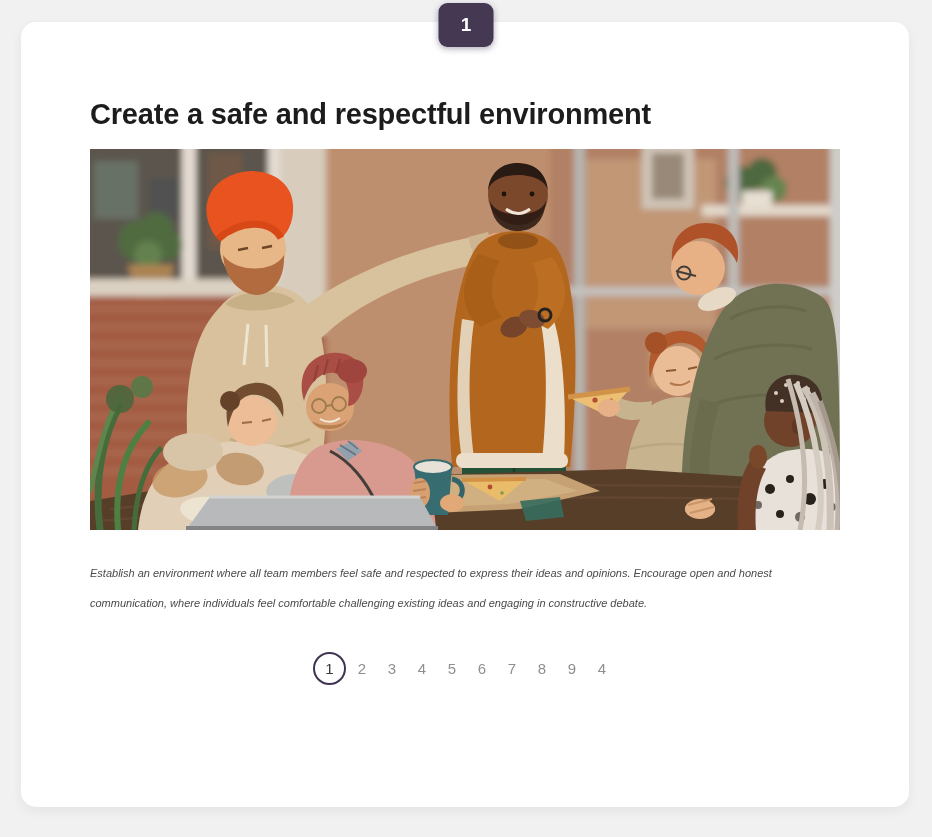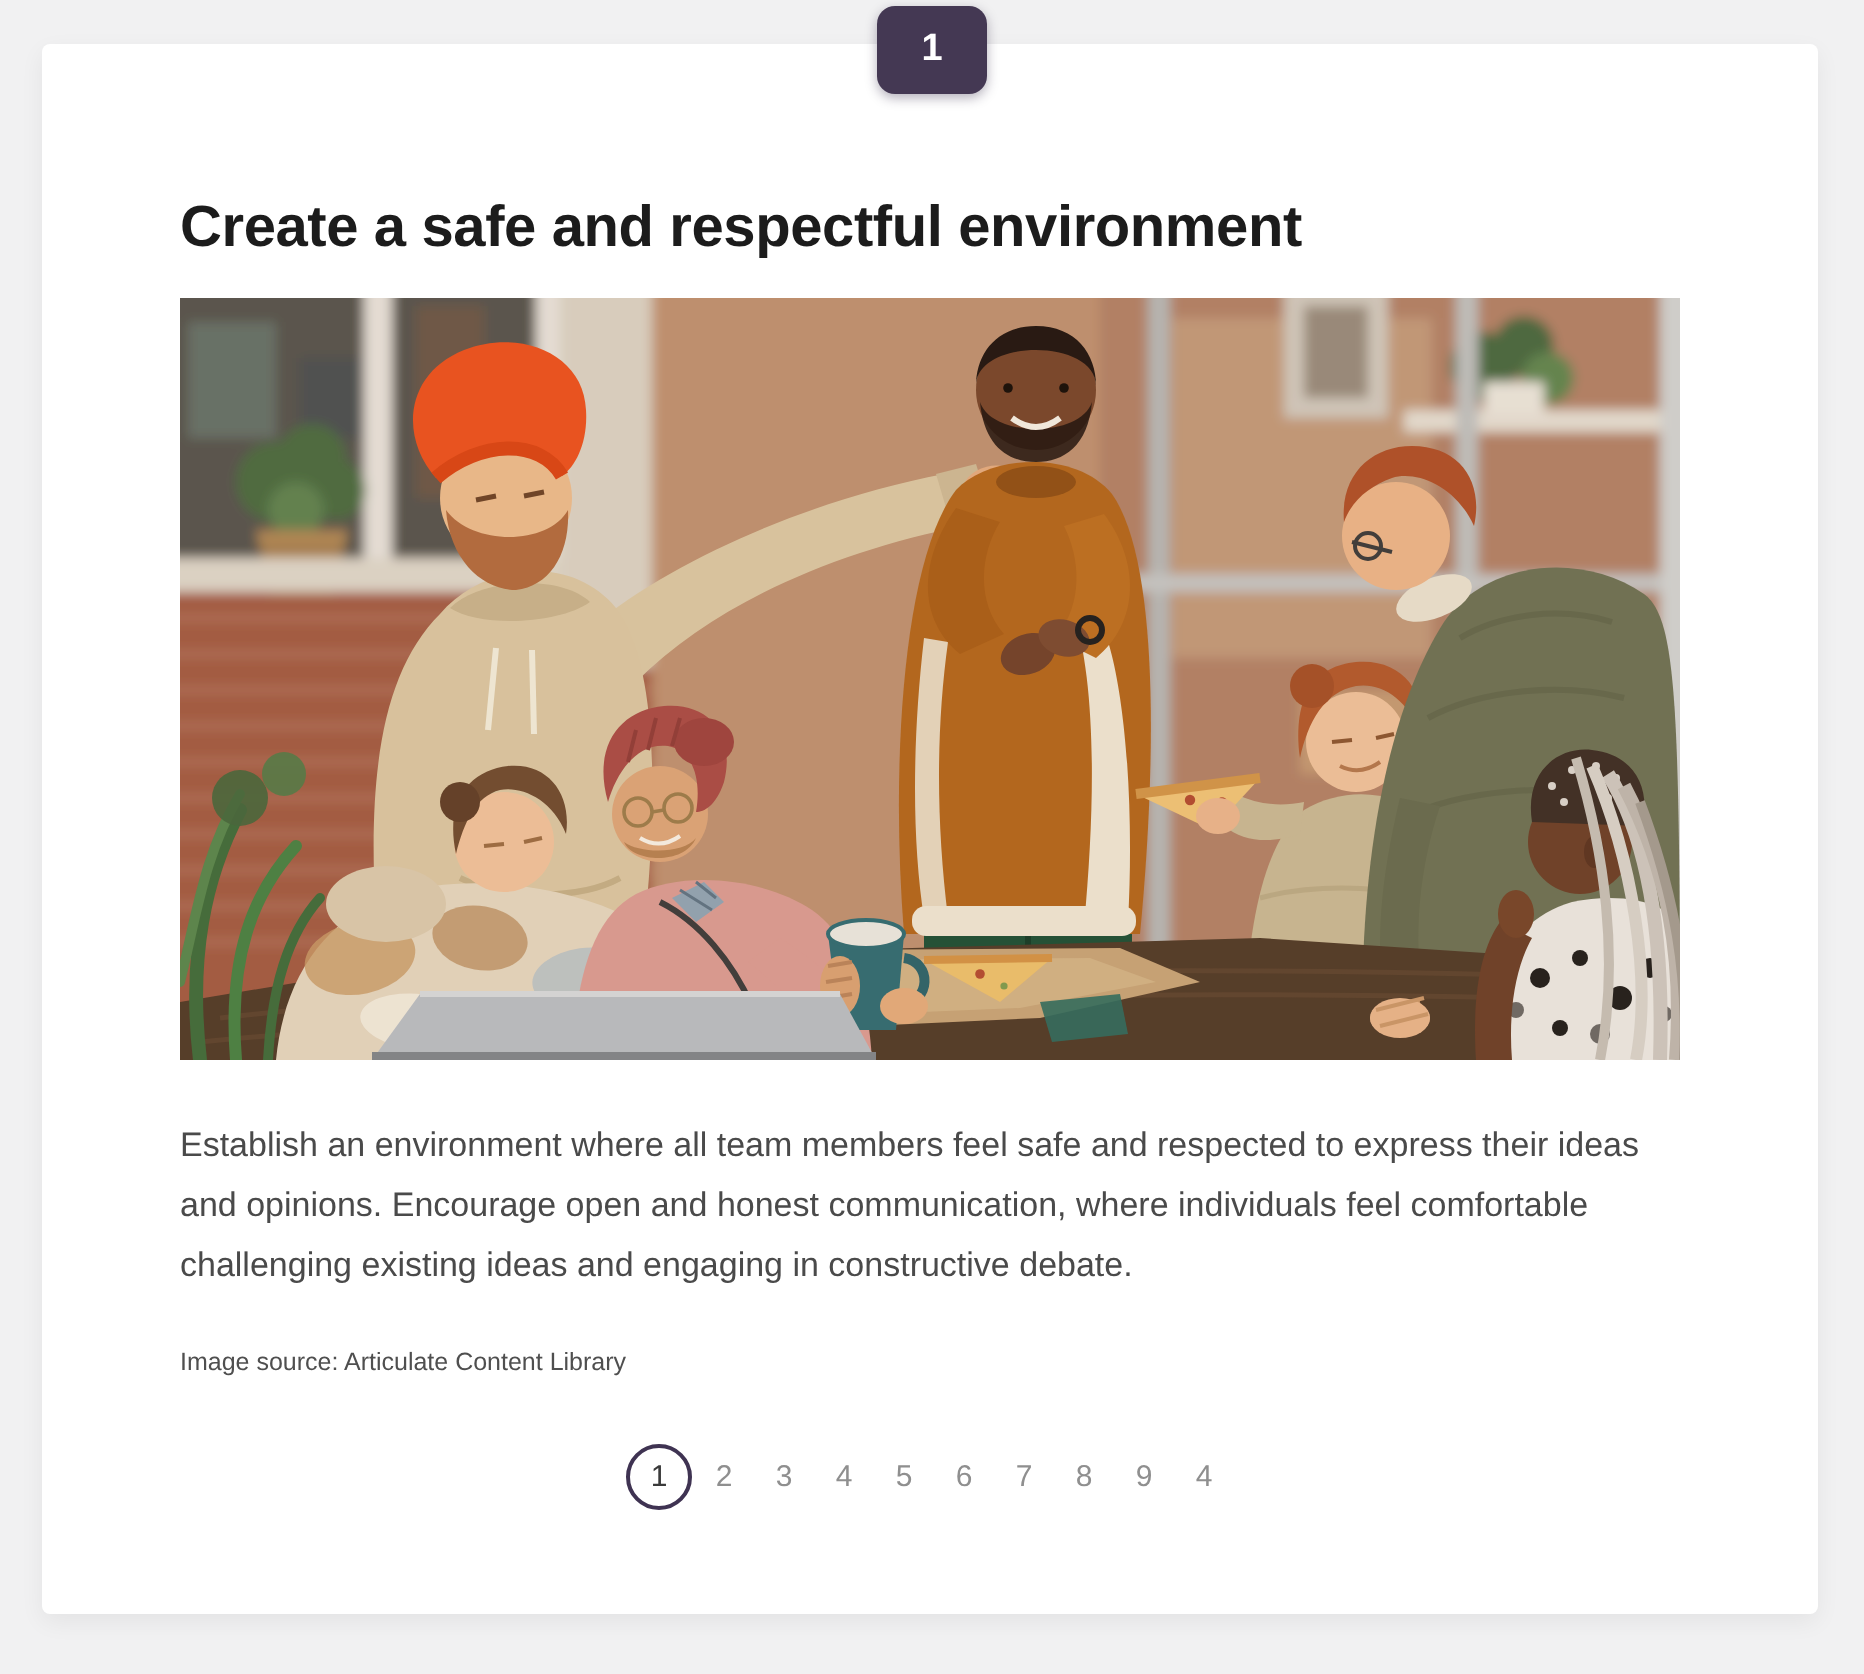--- a/index.html
+++ b/index.html
@@ -3,39 +3,39 @@
 <meta charset="utf-8">
 <style>
   html,body{margin:0;padding:0;}
   body{
     width:932px;height:837px;position:relative;overflow:hidden;
     background:#f1f1f2;
     font-family:"Liberation Sans", sans-serif;
   }
   .card{
     position:absolute;left:21px;top:22px;width:888px;height:785px;
-    background:#ffffff;border-radius:4px;
+    background:#ffffff;border-radius:15px;
     box-shadow:0 4px 12px rgba(0,0,0,0.06);
   }
   .step-badge{
     position:absolute;left:50%;top:3px;transform:translateX(-50%);
     width:55px;height:44px;border-radius:9px;background:#443853;
     color:#ffffff;font-size:19px;font-weight:bold;
     display:flex;align-items:center;justify-content:center;
     box-shadow:0 2px 6px rgba(40,30,60,0.35);z-index:10;
   }
   .content{width:750px;margin:0 auto;padding-top:76px;}
   .lesson-title{
     margin:0 0 18px 0;font-size:29px;font-weight:700;color:#1c1c1c;
     letter-spacing:-0.2px;
   }
   .photo-wrap{width:750px;height:381px;overflow:hidden;background:#b08263;}
   .photo-wrap svg{display:block;}
   .lesson-body{
-    margin:28px 0 0 0;font-size:17px;line-height:30px;color:#4a4a4a;
+    margin:28px 0 0 0;font-size:11px;line-height:30px;color:#4a4a4a;font-style:italic;
   }
   .image-caption{
     margin:26px 0 0 0;font-size:12.5px;color:#4f4f4f;
   }
   .pagination{
     margin-top:34px;display:flex;align-items:center;justify-content:center;
   }
   .page{
     width:30px;text-align:center;font-size:15px;color:#8f8f8f;cursor:pointer;
     user-select:none;
@@ -300,21 +300,20 @@
           <circle cx="30" cy="250" r="14" fill="#44663c" opacity="0.9"></circle>
           <circle cx="52" cy="238" r="11" fill="#517a47" opacity="0.9"></circle>
         </g>
 
         <rect width="750" height="381" fill="#d98a4a" opacity="0.05"></rect>
       </svg>
     </div>
 
     <p class="lesson-body">Establish an environment where all team members feel safe and respected to express their ideas and opinions. Encourage open and honest communication, where individuals feel comfortable challenging existing ideas and engaging in constructive debate.</p>
 
-    <p class="image-caption">Image source: Articulate Content Library</p>
 
     <nav class="pagination">
       <span class="page active">1</span>
       <span class="page">2</span>
       <span class="page">3</span>
       <span class="page">4</span>
       <span class="page">5</span>
       <span class="page">6</span>
       <span class="page">7</span>
       <span class="page">8</span>

